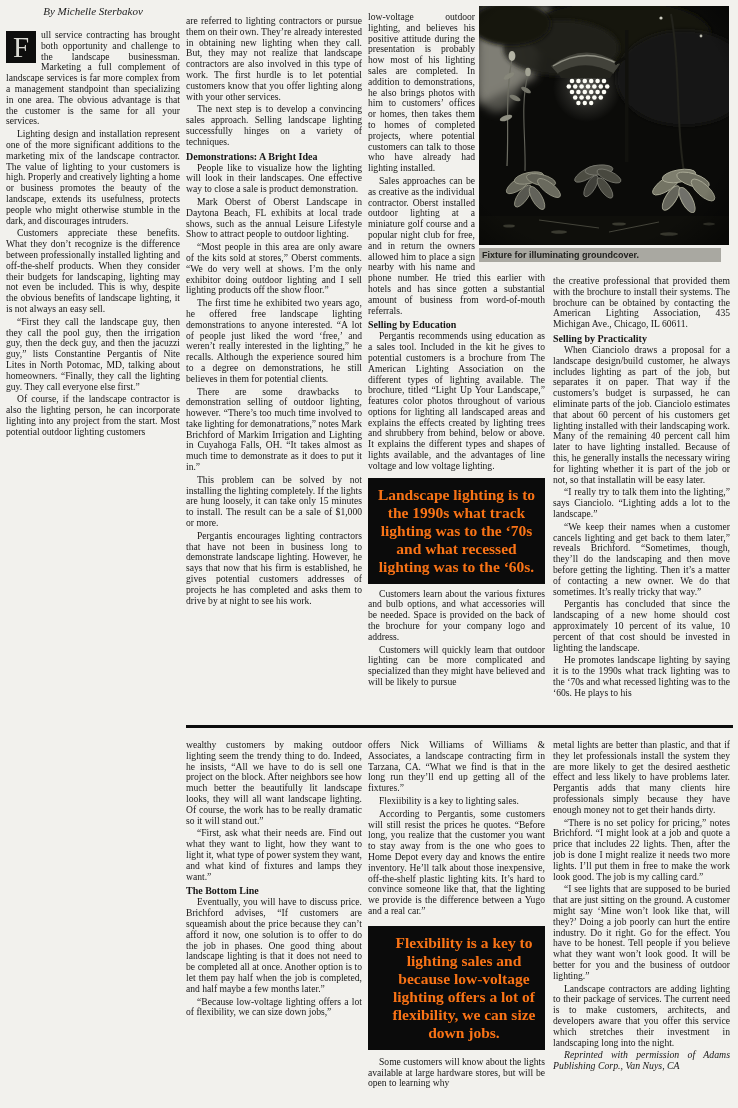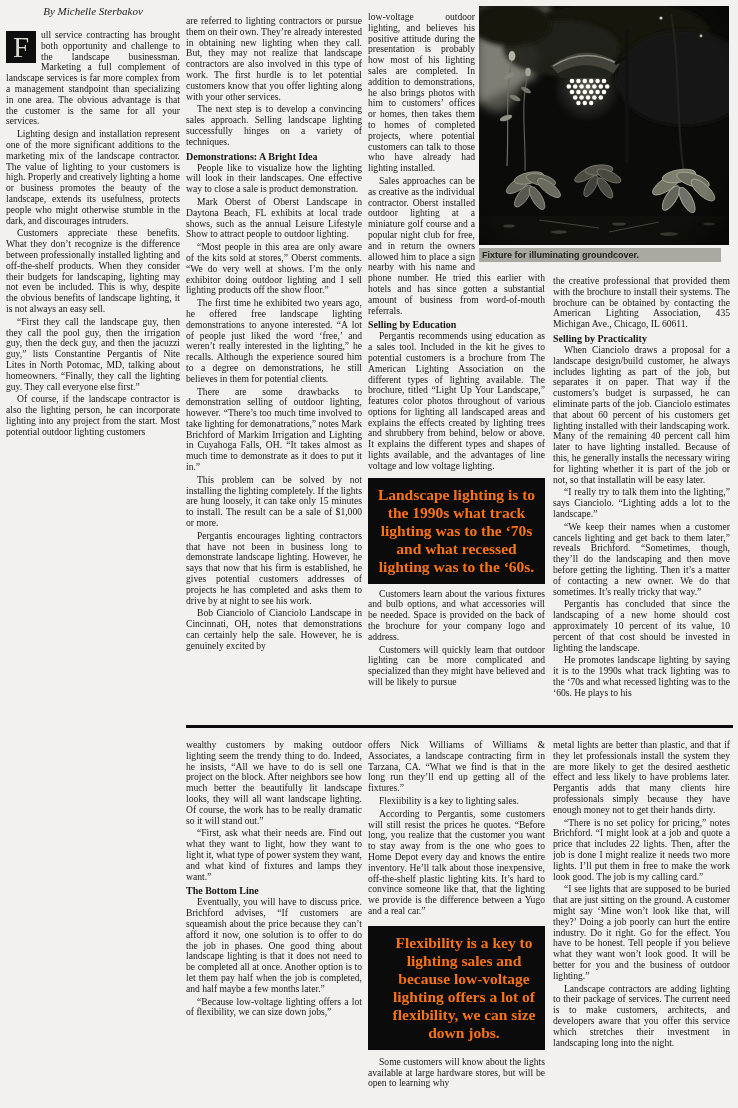--- a/index.html
+++ b/index.html
@@ -82,21 +82,20 @@
     <p class="cont">are referred to lighting contractors or pursue them on their own. They’re already interested in obtaining new lighting when they call. But, they may not realize that landscape contractors are also involved in this type of work. The first hurdle is to let potential customers know that you offer lighting along with your other services.</p>
     <p>The next step is to develop a convincing sales approach. Selling landscape lighting successfully hinges on a variety of techniques.</p>
     <h3 class="head">Demonstrations: A Bright Idea</h3>
     <p>People like to visualize how the lighting will look in their landscapes. One effective way to close a sale is product demonstration.</p>
     <p>Mark Oberst of Oberst Landscape in Daytona Beach, FL exhibits at local trade shows, such as the annual Leisure Lifestyle Show to attract people to outdoor lighting.</p>
     <p>“Most people in this area are only aware of the kits sold at stores,” Oberst comments. “We do very well at shows. I’m the only exhibitor doing outdoor lighting and I sell lighting products off the show floor.”</p>
     <p>The first time he exhibited two years ago, he offered free landscape lighting demonstrations to anyone interested. “A lot of people just liked the word ‘free,’ and weren’t really interested in the lighting,” he recalls. Although the experience soured him to a degree on demonstrations, he still believes in them for potential clients.</p>
     <p>There are some drawbacks to demonstration selling of outdoor lighting, however. “There’s too much time involved to take lighting for demonatrations,” notes Mark Brichford of Markim Irrigation and Lighting in Cuyahoga Falls, OH. “It takes almost as much time to demonstrate as it does to put it in.”</p>
     <p>This problem can be solved by not installing the lighting completely. If the lights are hung loosely, it can take only 15 minutes to install. The result can be a sale of $1,000 or more.</p>
     <p>Pergantis encourages lighting contractors that have not been in business long to demonstrate landscape lighting. However, he says that now that his firm is established, he gives potential customers addresses of projects he has completed and asks them to drive by at night to see his work.</p>
-    <p>Bob Cianciolo of Cianciolo Landscape in Cincinnati, OH, notes that demonstrations can certainly help the sale. However, he is genuinely excited by</p>
   </div>
 
   <div class="col" id="col3">
     <div class="photo-spacer"></div>
     <p class="cont">low-voltage outdoor lighting, and believes his positive attitude during the presentation is probably how most of his lighting sales are completed. In addition to demonstrations, he also brings photos with him to customers’ offices or homes, then takes them to homes of completed projects, where potential customers can talk to those who have already had lighting installed.</p>
     <p>Sales approaches can be as creative as the individual contractor. Oberst installed outdoor lighting at a miniature golf course and a popular night club for free, and in return the owners allowed him to place a sign nearby with his name and phone number. He tried this earlier with hotels and has since gotten a substantial amount of business from word-of-mouth referrals.</p>
     <h3 class="head">Selling by Education</h3>
     <p>Pergantis recommends using education as a sales tool. Included in the kit he gives to potential customers is a brochure from The American Lighting Association on the different types of lighting available. The brochure, titled “Light Up Your Landscape,” features color photos throughout of various options for lighting all landscaped areas and explains the effects created by lighting trees and shrubbery from behind, below or above. It explains the different types and shapes of lights available, and the advantages of line voltage and low voltage lighting.</p>
     <div class="quote">Landscape lighting is to the 1990s what track lighting was to the ‘70s and what recessed lighting was to the ‘60s.</div>
     <p>Customers learn about the various fixtures and bulb options, and what accessories will be needed. Space is provided on the back of the brochure for your company logo and address.</p>
@@ -241,15 +240,16 @@
     <p>According to Pergantis, some customers will still resist the prices he quotes. “Before long, you realize that the customer you want to stay away from is the one who goes to Home Depot every day and knows the entire inventory. He’ll talk about those inexpensive, off-the-shelf plastic lighting kits. It’s hard to convince someone like that, that the lighting we provide is the difference between a Yugo and a real car.”</p>
     <div class="quote" style="margin-top:9px;margin-bottom:7px;padding-left:20px;">Flexibility is a key to lighting sales and because low-voltage lighting offers a lot of flexibility, we can size down jobs.</div>
     <p>Some customers will know about the lights available at large hardware stores, but will be open to learning why</p>
   </div>
 
   <div class="col" id="bcol3">
     <p class="cont">metal lights are better than plastic, and that if they let professionals install the system they are more likely to get the desired aesthetic effect and less likely to have problems later. Pergantis adds that many clients hire professionals simply because they have enough money not to get their hands dirty.</p>
     <p>“There is no set policy for pricing,” notes Brichford. “I might look at a job and quote a price that includes 22 lights. Then, after the job is done I might realize it needs two more lights. I’ll put them in free to make the work look good. The job is my calling card.”</p>
     <p>“I see lights that are supposed to be buried that are just sitting on the ground. A customer might say ‘Mine won’t look like that, will they?’ Doing a job poorly can hurt the entire industry. Do it right. Go for the effect. You have to be honest. Tell people if you believe what they want won’t look good. It will be better for you and the business of outdoor lighting.”</p>
     <p>Landscape contractors are adding lighting to their package of services. The current need is to make customers, architects, and developers aware that you offer this service which stretches their investment in landscaping long into the night.</p>
+    <p class="reprint">Reprinted with permission of Adams Publishing Corp., Van Nuys, CA</p>
   </div>
 
 </div>
 
 </body></html>

